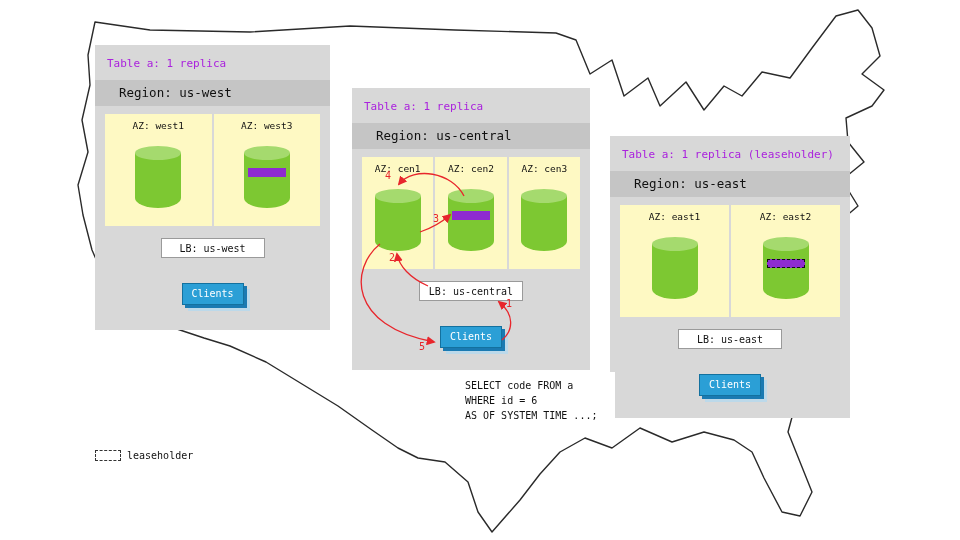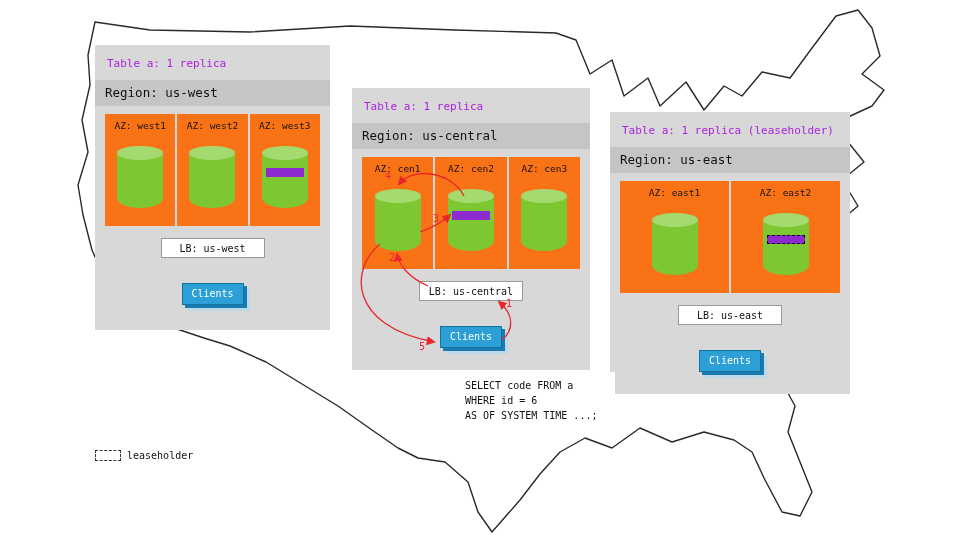--- a/index.html
+++ b/index.html
@@ -8,27 +8,27 @@
     position:relative; background:#ffffff; overflow:hidden;
     font-family:"DejaVu Sans Mono","Liberation Mono",monospace;
     color:#111;
   }
   .map-svg { position:absolute; left:0; top:0; z-index:0; }
   .map-svg path { fill:none; stroke:#2a2a2a; stroke-width:1.4; stroke-linejoin:round; }
 
   .panel { position:absolute; background:#d8d8d8; z-index:1; }
   .panel-west    { left:95px;  top:45px;  width:235px; height:285px; }
   .panel-central { left:352px; top:88px;  width:238px; height:282px; }
-  .panel-east    { left:610px; top:112px; width:240px; height:282px; }
+  .panel-east    { left:610px; top:136px; width:240px; height:282px; }
 
   .table-label { padding:12px 12px 10px 12px; font-size:11px; color:var(--table-label-purple,#aa22dd); white-space:nowrap; }
-  .region-bar  { height:26px; line-height:26px; padding-left:10px; font-size:12.5px; background:#c5c5c5; color:#111; }
+  .region-bar  { height:26px; line-height:26px; padding-left:24px; font-size:12.5px; background:#c5c5c5; color:#111; }
 
   .az-row { display:flex; gap:2px; margin:8px 10px 0 10px; height:112px; }
-  .az { flex:1; background:#f97316; padding-top:6px; text-align:center; }
+  .az { flex:1; background:#fef9c3; padding-top:6px; text-align:center; }
   .az-label { font-size:9.5px; line-height:12px; white-space:nowrap; }
 
   .cylinder { position:relative; width:46px; height:62px; margin:14px auto 0 auto; }
   .cyl-body { position:absolute; left:0; right:0; top:7px; bottom:0; background:var(--cylinder-green,#7dc832);
               border-radius:0 0 23px 23px / 0 0 10px 10px; }
   .cyl-top  { position:absolute; left:0; right:0; top:0; height:14px; background:var(--cylinder-green-top,#a5da6e);
               border-radius:50%; }
   .range-band { position:absolute; left:4px; right:4px; top:22px; height:9px;
                 background:var(--replica-purple,#8e2bd0); z-index:2; }
   .range-band.leaseholder { border:1.6px dashed #101010; }
@@ -65,27 +65,20 @@
 <svg class="map-svg" width="960" height="540" viewBox="0 0 960 540">
   <path d="M95,22 L150,30 L250,32 L350,26 L455,30 L556,33 L576,40 L590,74 L612,60 L624,96 L648,78 L660,106 L686,82 L704,110 L724,86 L742,96 L762,72 L790,78 L812,48 L836,16 L858,10 L872,28 L880,56 L862,74 L884,90 L872,106 L846,118 L848,142 L864,162 L842,180 L858,206 L832,228 L845,252 L820,282 L802,312 L790,346 L782,382 L795,406 L788,432 L800,462 L812,492 L800,516 L782,512 L764,478 L752,452 L734,440 L704,432 L672,442 L640,428 L612,448 L585,438 L560,452 L540,474 L520,500 L492,532 L478,512 L468,482 L445,462 L418,458 L398,448 L372,430 L338,406 L302,384 L266,362 L230,346 L204,338 L162,324 L124,310 L106,282 L92,250 L83,215 L78,185 L88,152 L82,120 L90,85 L88,55 Z"></path>
 </svg>
 
 <div class="panel panel-west">
   <div class="table-label">Table a: 1 replica</div>
   <div class="region-bar">Region: us-west</div>
   <div class="az-row">
     <div class="az">
       <div class="az-label">AZ: west1</div>
-      <div class="cylinder">
-          <div class="cyl-body"></div>
-          <div class="cyl-top"></div>
-        </div>
-    </div>
-    <div class="az">
-      <div class="az-label">AZ: west2</div>
       <div class="cylinder">
           <div class="cyl-body"></div>
           <div class="cyl-top"></div>
         </div>
     </div>
     <div class="az">
       <div class="az-label">AZ: west3</div>
       <div class="cylinder">
           <div class="cyl-body"></div>
           <div class="cyl-top"></div>

